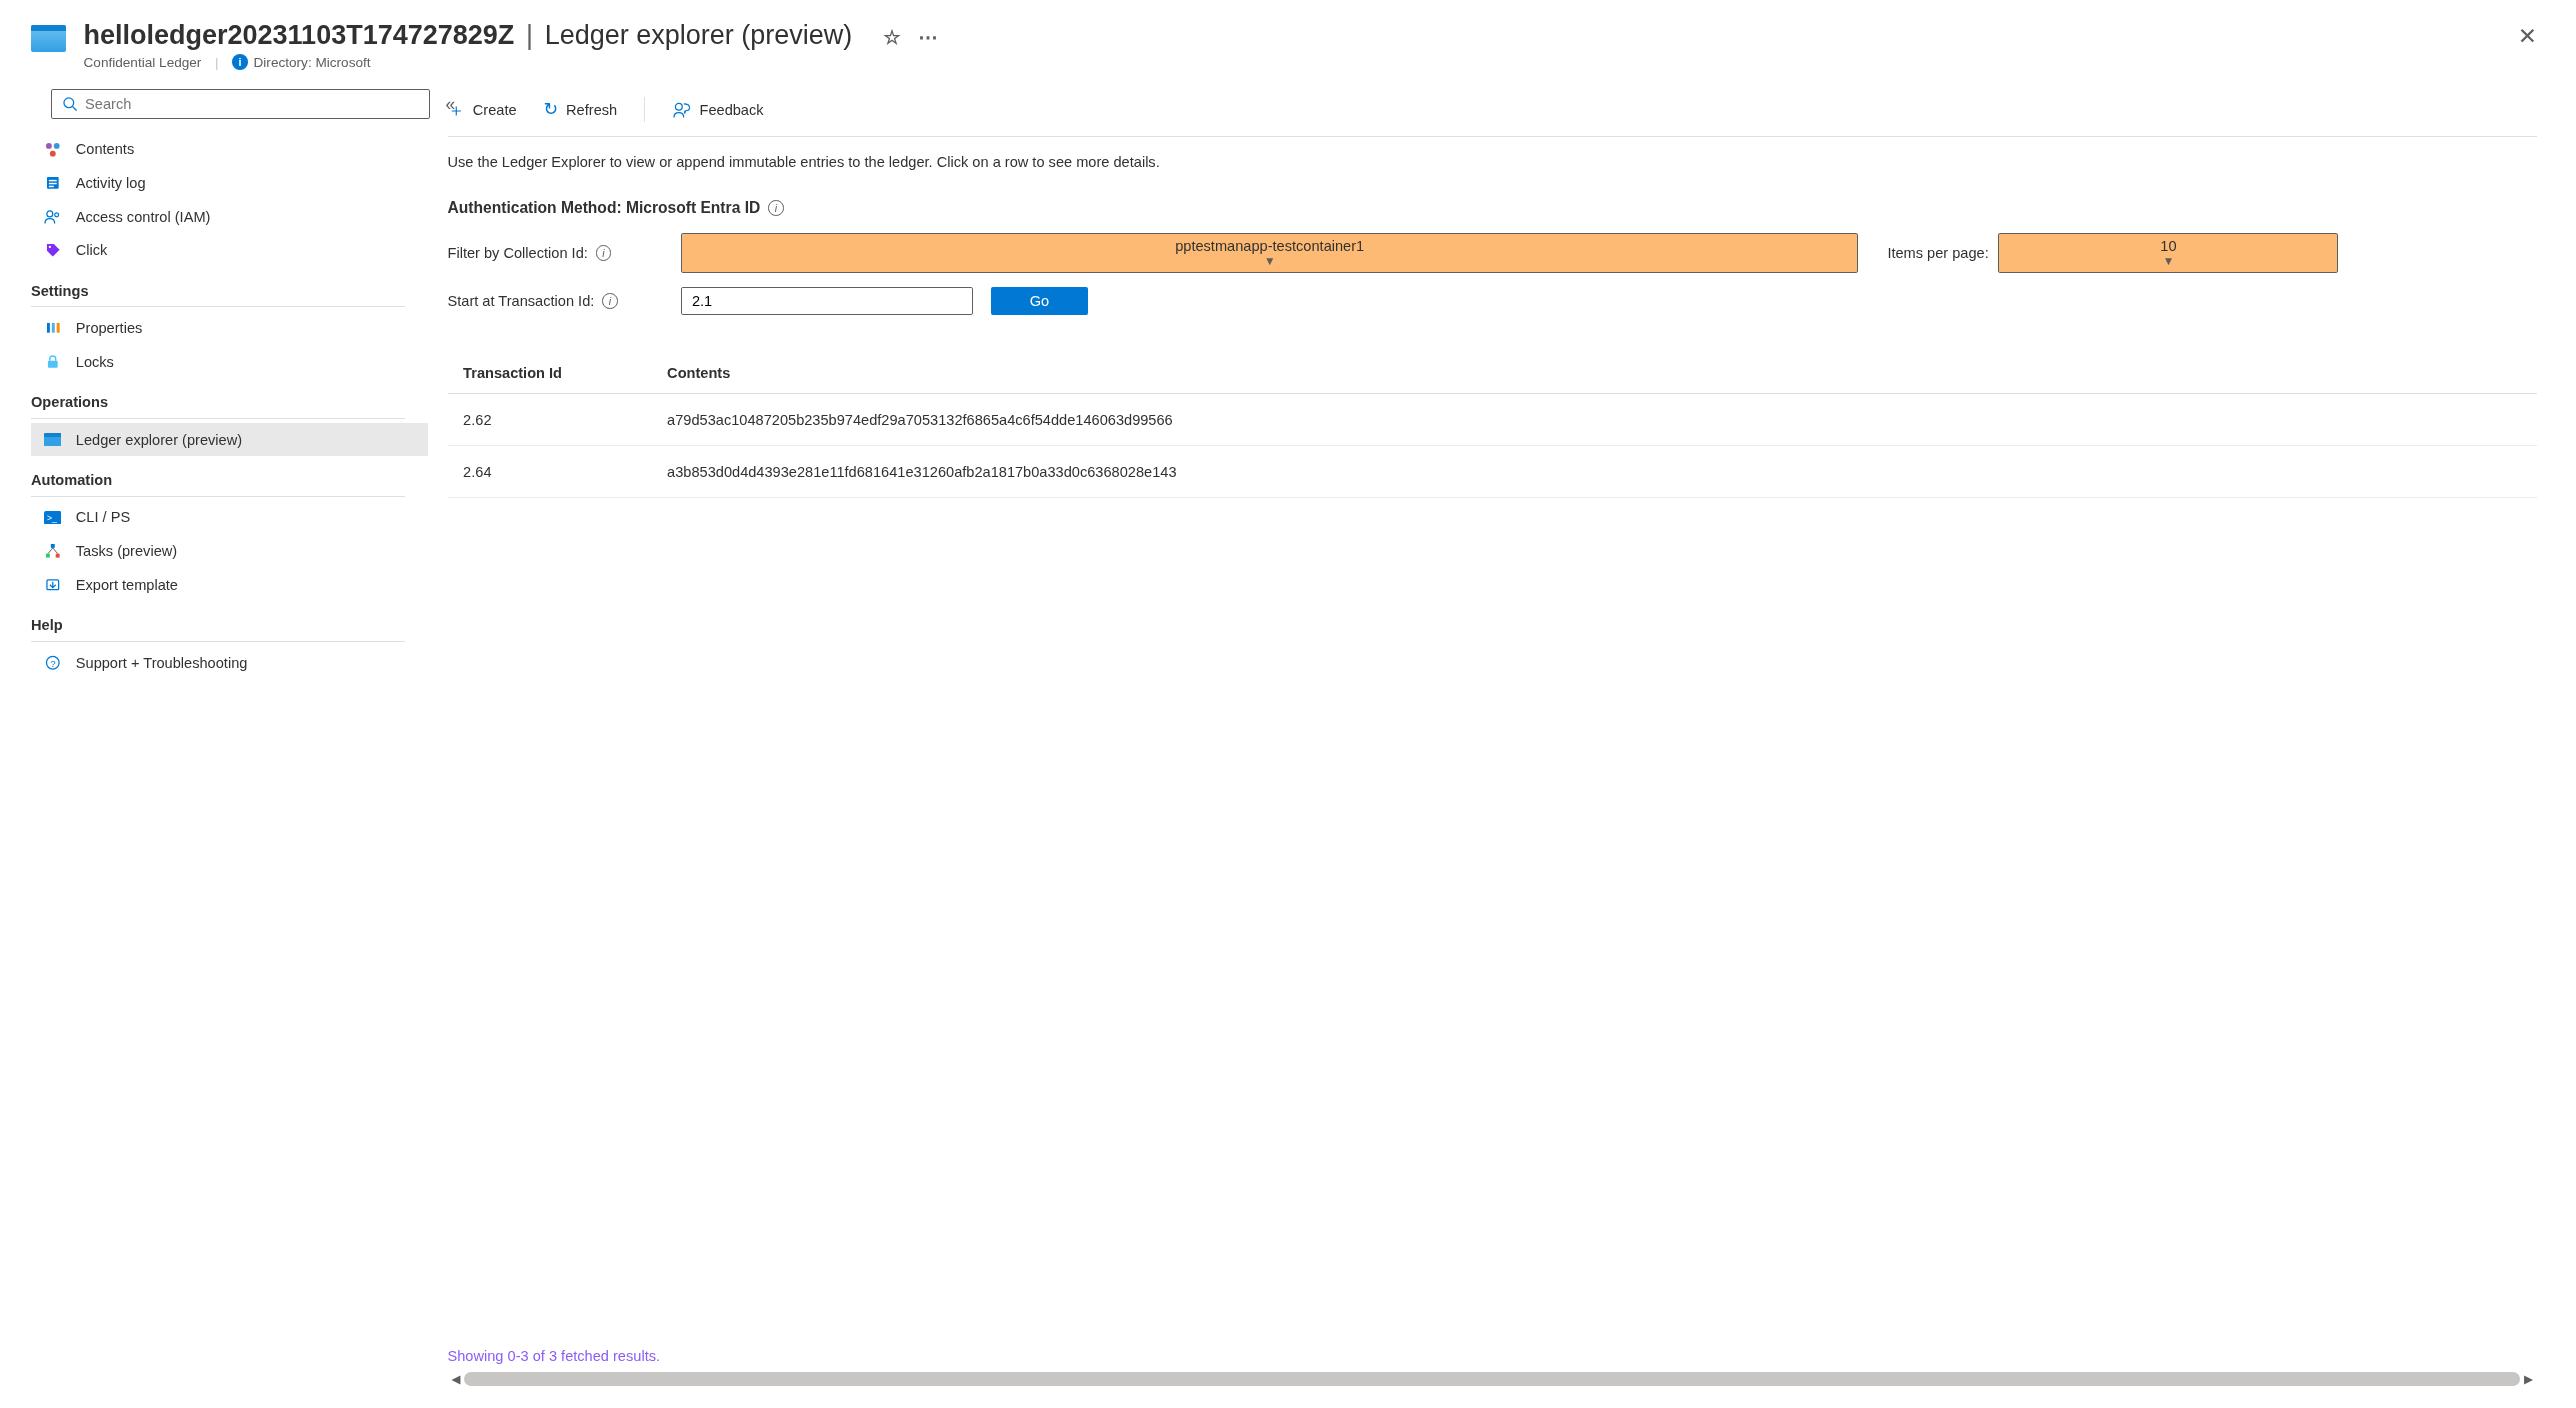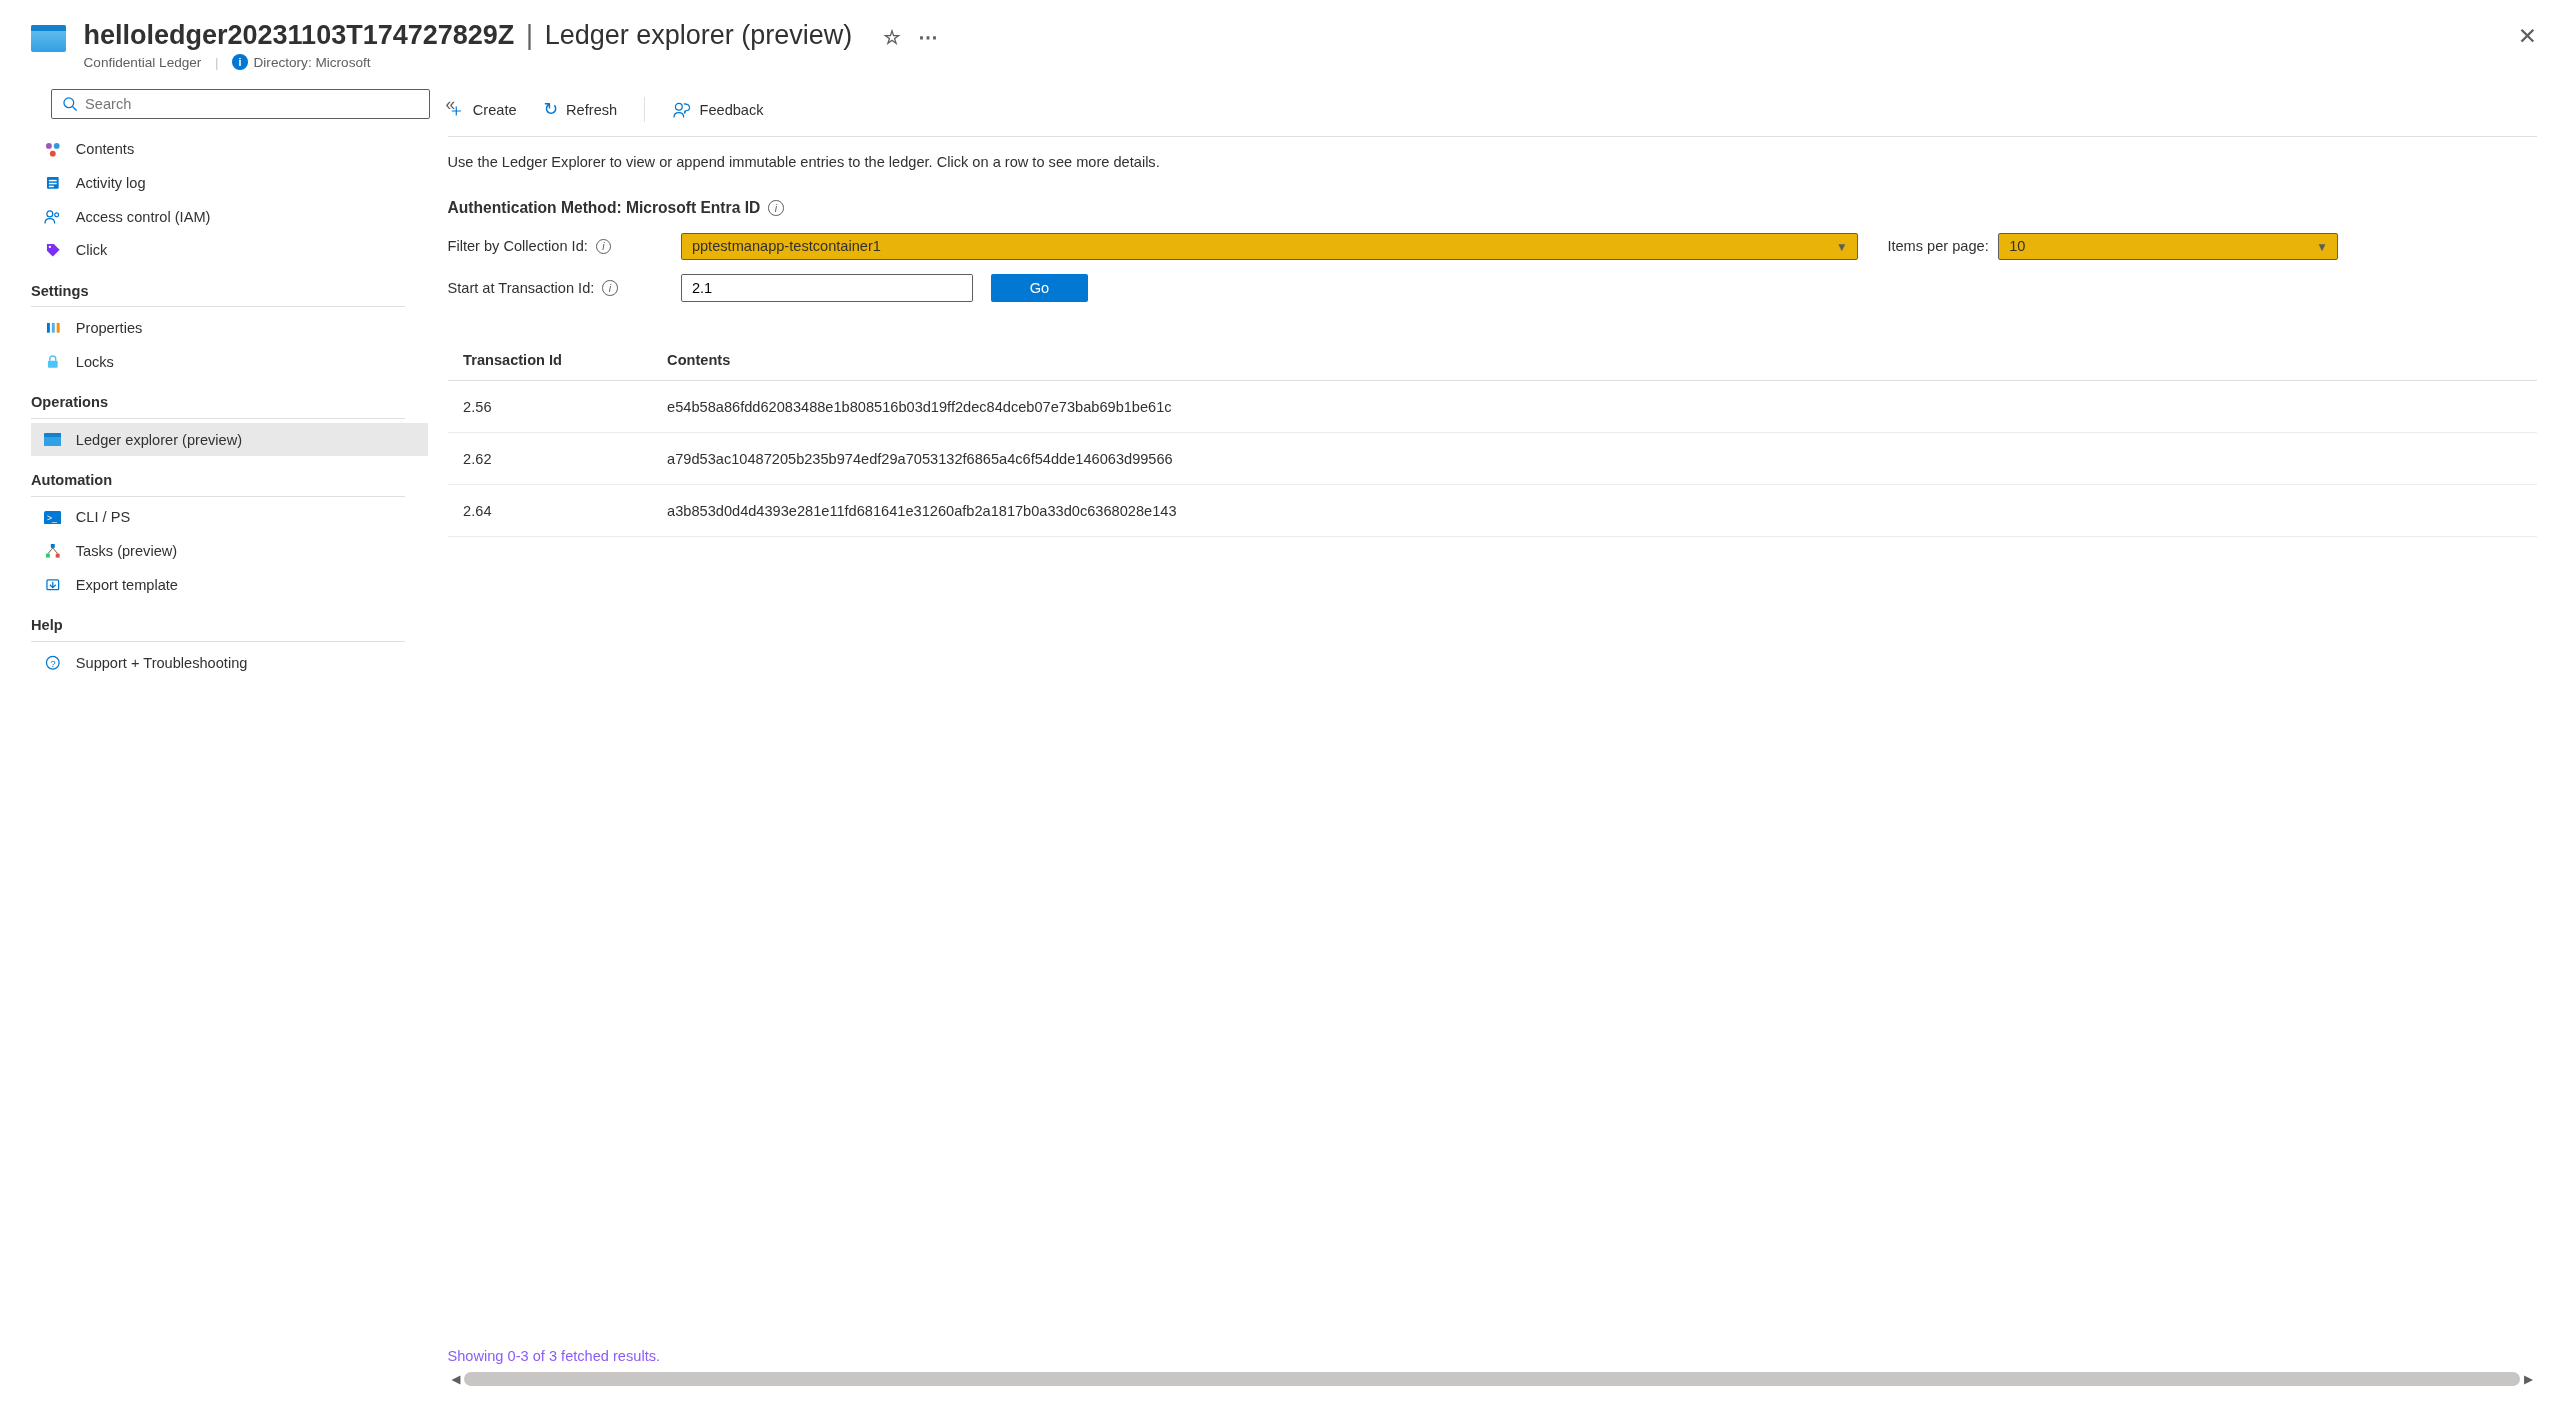--- a/index.html
+++ b/index.html
@@ -153,21 +153,21 @@
 .filter-row { display:flex; align-items:center; gap:9.7px; }
 .filter-label { width:224px; font-size:14.6px; display:flex; align-items:center; gap:7.8px; }
 .filter-label .info-outline {
   width:15.6px;height:15.6px;border:1px solid #605e5c;border-radius:50%;
   display:inline-flex;align-items:center;justify-content:center;
   font-size:10.7px;color:#605e5c;font-style:italic;
 }
 .select-box {
   border:1px solid #605e5c; border-radius:1.9px; padding:4.9px 9.7px;
   display:flex; align-items:center; justify-content:space-between;
-  background:#eab308; font-size:14.6px; cursor:pointer;
+  background:#fdba74; font-size:14.6px; cursor:pointer;flex-direction:column;
 }
 .select-box.wide { width:1177px; }
 .select-box.small { width:340px; }
 .select-box .chev { color:#605e5c; font-size:11.7px; }
 .text-input {
   border:1px solid #605e5c; border-radius:1.9px; padding:4.9px 9.7px;
   width:292px; font-size:14.6px; outline:none;
 }
 .go-btn {
   background:#0078d4; color:#fff; border:none; border-radius:1.9px;
@@ -436,24 +436,20 @@
     <div class="table-wrap">
       <table>
         <thead>
           <tr>
             <th class="txid">Transaction Id</th>
             <th>Contents</th>
           </tr>
         </thead>
         <tbody>
           <tr>
-            <td class="txid">2.56</td>
-            <td>e54b58a86fdd62083488e1b808516b03d19ff2dec84dceb07e73bab69b1be61c</td>
-          </tr>
-          <tr>
             <td class="txid">2.62</td>
             <td>a79d53ac10487205b235b974edf29a7053132f6865a4c6f54dde146063d99566</td>
           </tr>
           <tr>
             <td class="txid">2.64</td>
             <td>a3b853d0d4d4393e281e11fd681641e31260afb2a1817b0a33d0c6368028e143</td>
           </tr>
         </tbody>
       </table>
     </div>

